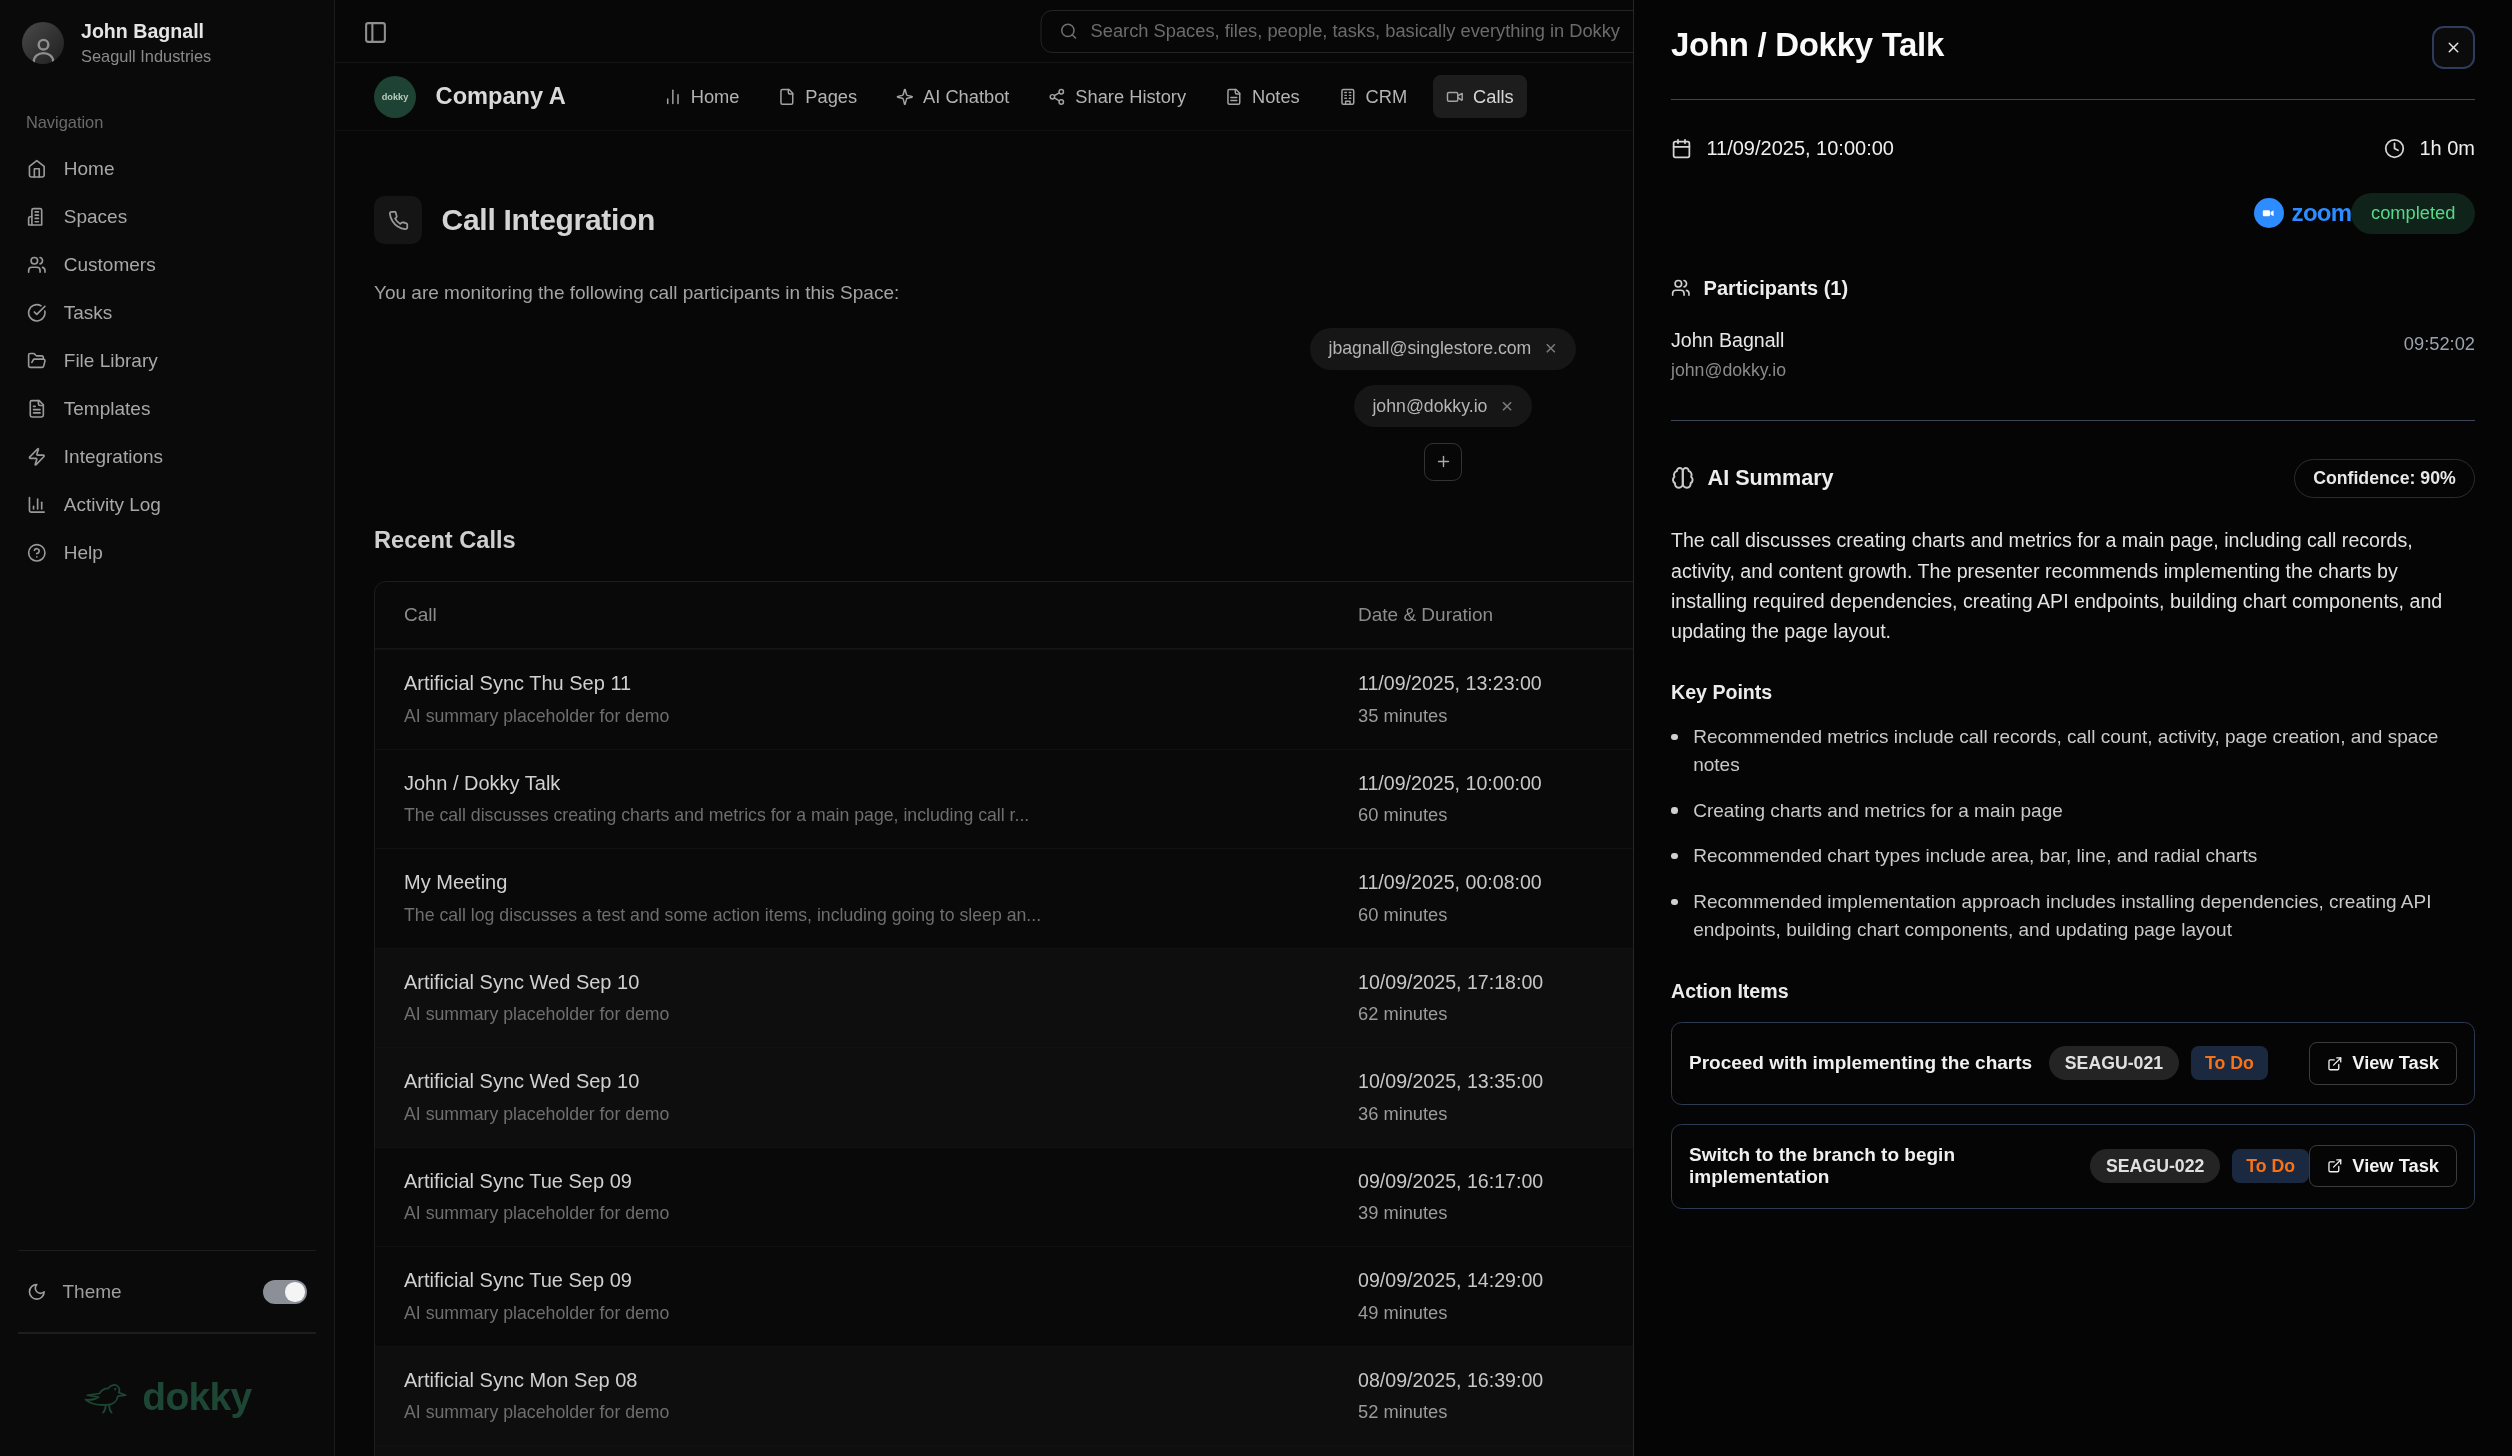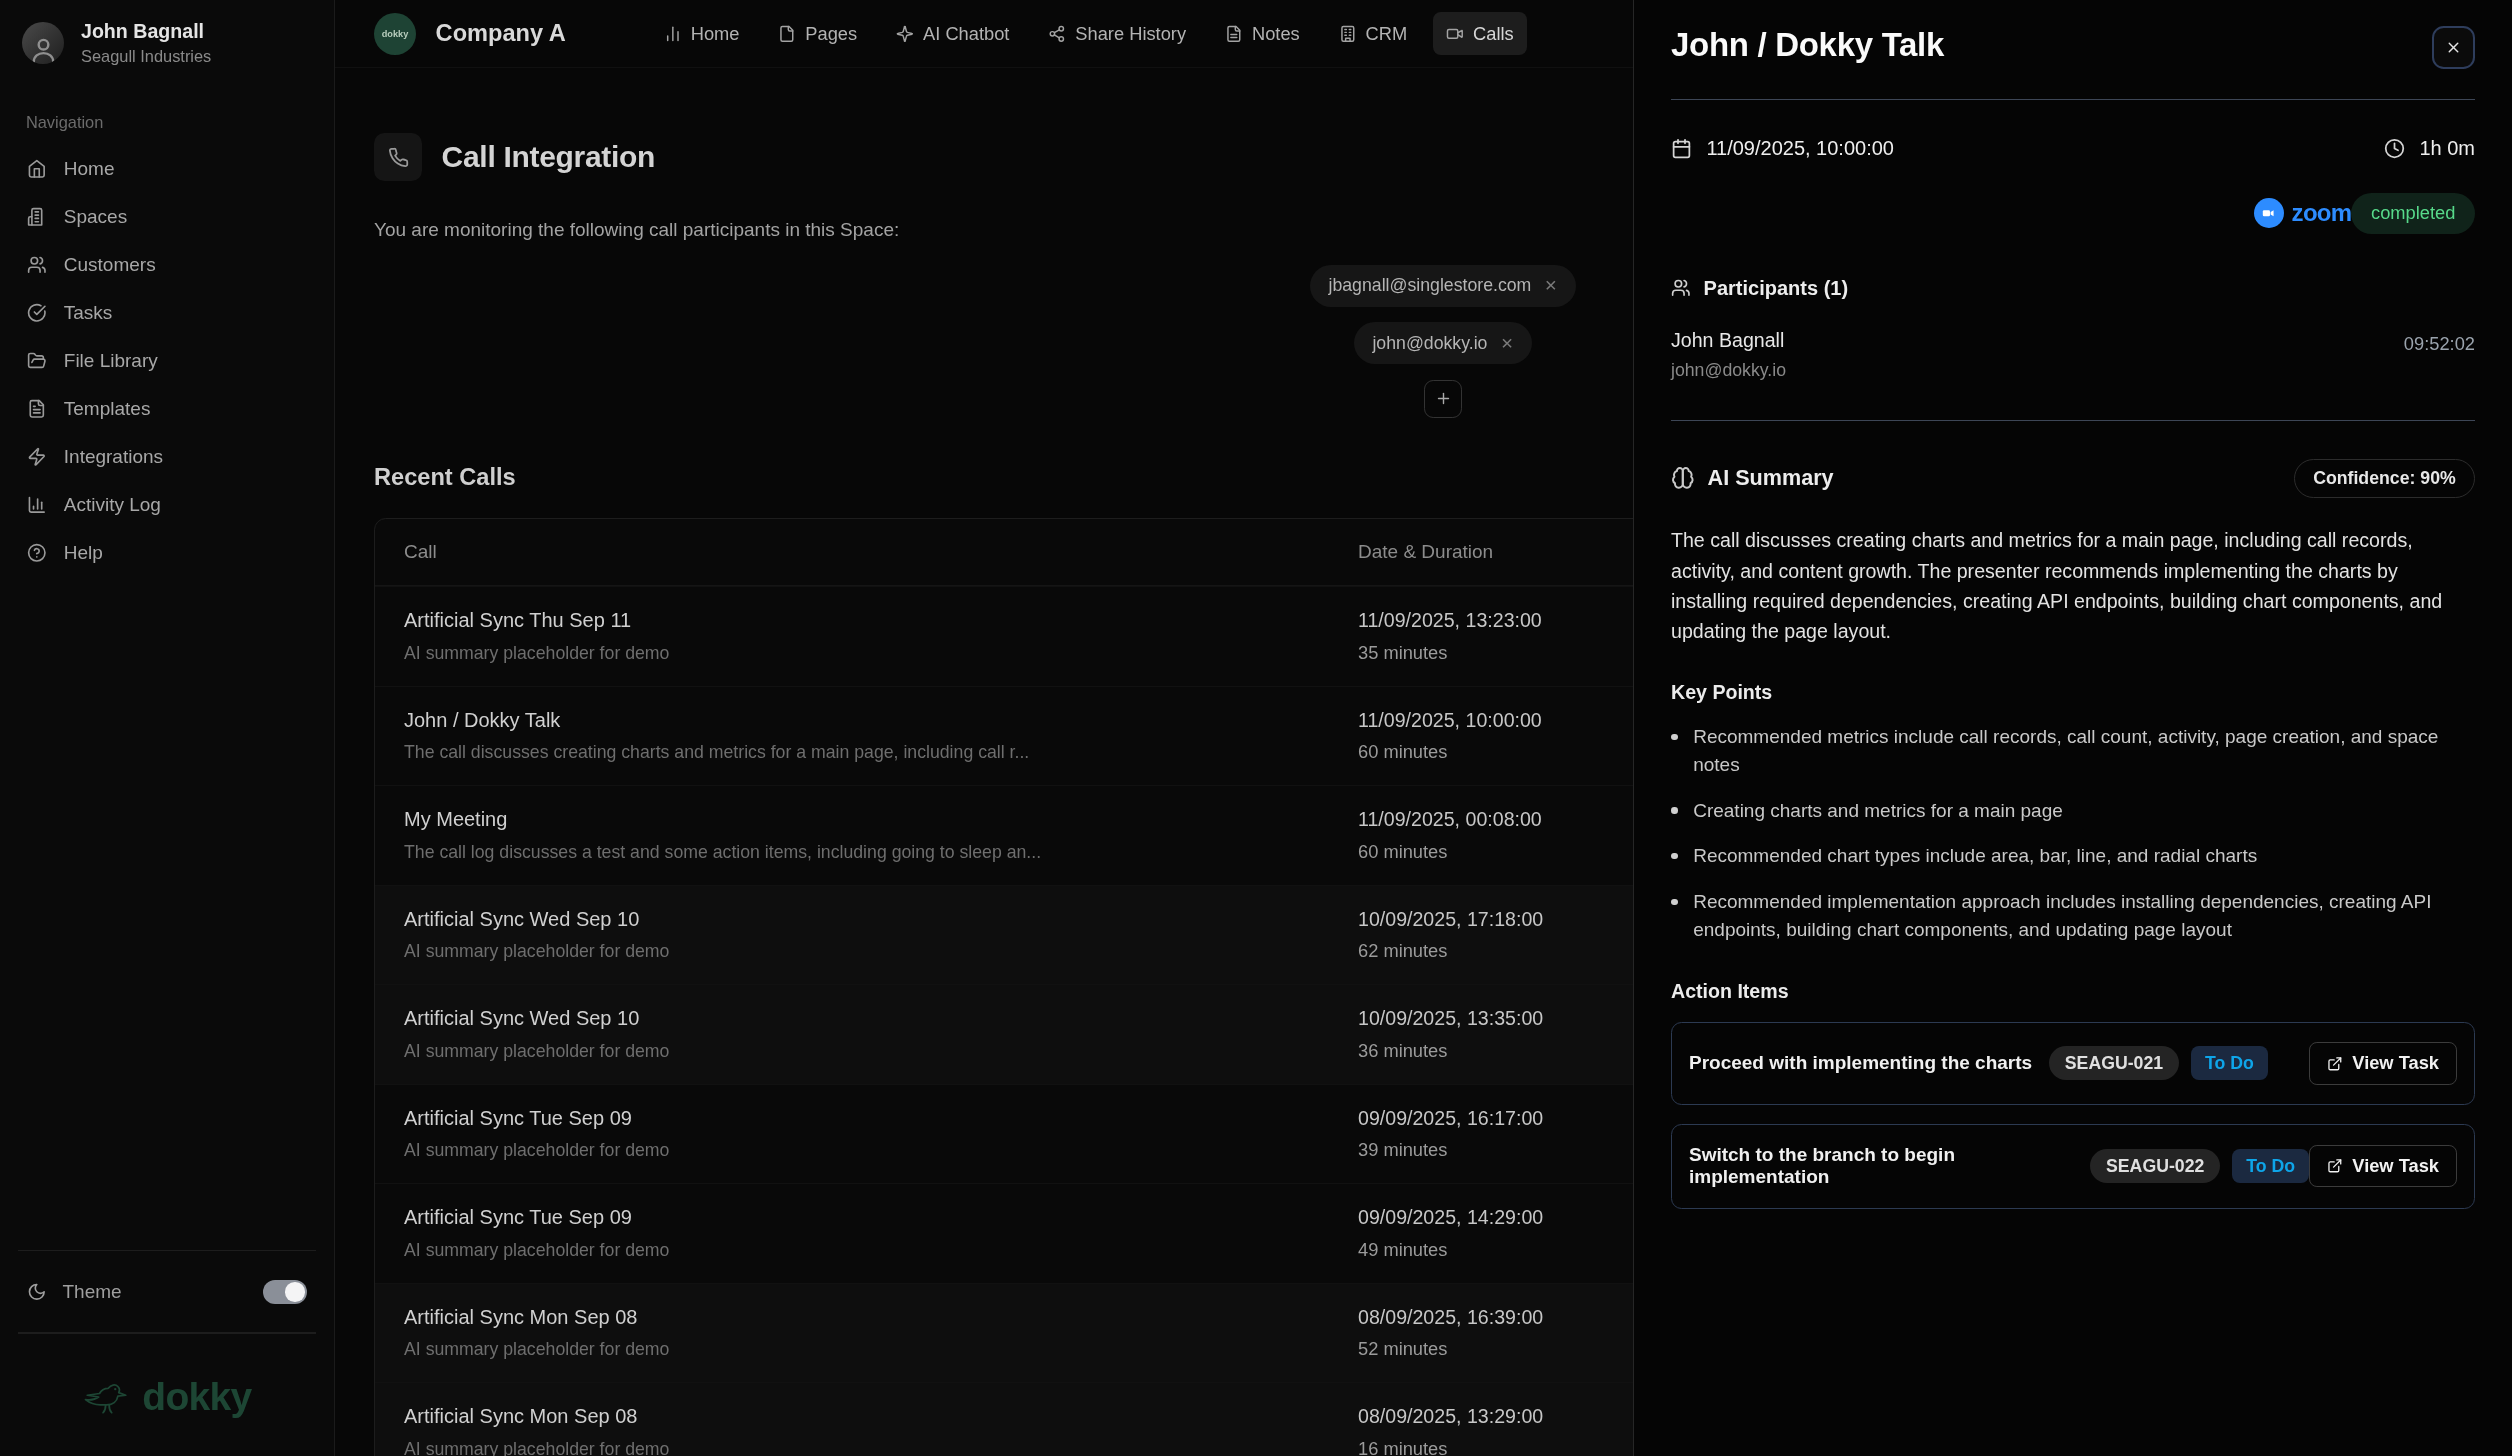--- a/index.html
+++ b/index.html
@@ -122,21 +122,21 @@
   .kp-title { font-size:19.6px; font-weight:bold; color:#ececec; margin-top:34px; }
   .kp-list { margin-top:19.6px; display:flex; flex-direction:column; gap:18.3px; }
   .kp-item { display:flex; gap:15.7px; font-size:19px; color:#c9c9c9; line-height:1.45; }
   .kp-bullet { width:6.5px; height:6.5px; border-radius:50%; background:#d0d0d0; margin-top:10.5px; flex-shrink:0; }
   .ai-title-sub { font-size:19.6px; font-weight:bold; color:#ececec; margin-top:37px; }
   .action-card { display:flex; align-items:center; border:1.3px solid #2c3a52; border-radius:10.5px;
     padding:19.6px 17px; margin-top:18.3px; }
   .action-text { font-size:19px; font-weight:bold; color:#f0f0f0; }
   .ticket-badge { background:#242424; color:#e0e0e0; font-size:17.7px; font-weight:bold; border-radius:6542px;
     padding:6.5px 15.7px; margin-left:17px; white-space:nowrap; }
-  .todo-badge { background:#1b2940; color:#0ea5e9; font-size:17.7px; font-weight:bold; border-radius:7.9px;
+  .todo-badge { background:#1b2940; color:#f97316; font-size:17.7px; font-weight:bold; border-radius:7.9px;
     padding:6.5px 14.4px; margin-left:11.8px; white-space:nowrap; }
   .view-task { margin-left:auto; display:flex; align-items:center; gap:9.2px; border:1.3px solid #3c3c3c;
     border-radius:7.9px; padding:9.2px 17px; background:transparent; color:#f2f2f2; font-size:18.3px; font-weight:bold;
     cursor:pointer; font-family:inherit; white-space:nowrap; }
   .view-task svg { width:15.7px; height:15.7px; }
 </style>
 </head>
 <body>
 
 <div class="screen">
@@ -253,20 +253,35 @@
           <path d="M30 14c3-4 8-5 11-2 2 2 2 5 1 7l8 3-9 1c-1 6-6 10-13 10h-7c-6 0-12-2-17-6 6 1 11 0 15-3l-13-2 14-2c2-4 6-6 10-6Z"></path>
           <path d="M27 33c0 4-1 7-3 9m7-9c0 4 1 7 3 9"></path>
         </g>
         <circle cx="38" cy="15" r="1.3" fill="#1d4634"></circle>
       </svg>
       <span class="logo-text">dokky</span>
     </div>
   </aside>
 
   <div class="main">
+    <div class="topbar">
+      <div class="sidebar-toggle">
+        <svg class="ic" viewBox="0 0 24 24">
+            <rect x="3" y="3" width="18" height="18" rx="2"></rect>
+            <path d="M9 3v18"></path>
+          </svg>
+      </div>
+      <div class="searchbox">
+        <svg class="ic" viewBox="0 0 24 24">
+            <circle cx="11" cy="11" r="8"></circle>
+            <path d="m21 21-4.3-4.3"></path>
+          </svg>
+        <input type="text" placeholder="Search Spaces, files, people, tasks, basically everything in Dokky" style="">
+      </div>
+    </div>
 
     <div class="companybar">
       <div class="company-avatar">
           <span>dokky</span>
         </div>
       <div class="company-name">Company A</div>
       <div class="tabs">
         <div class="tab">
           <svg class="ic" viewBox="0 0 24 24">
               <path d="M5 21v-6"></path>

